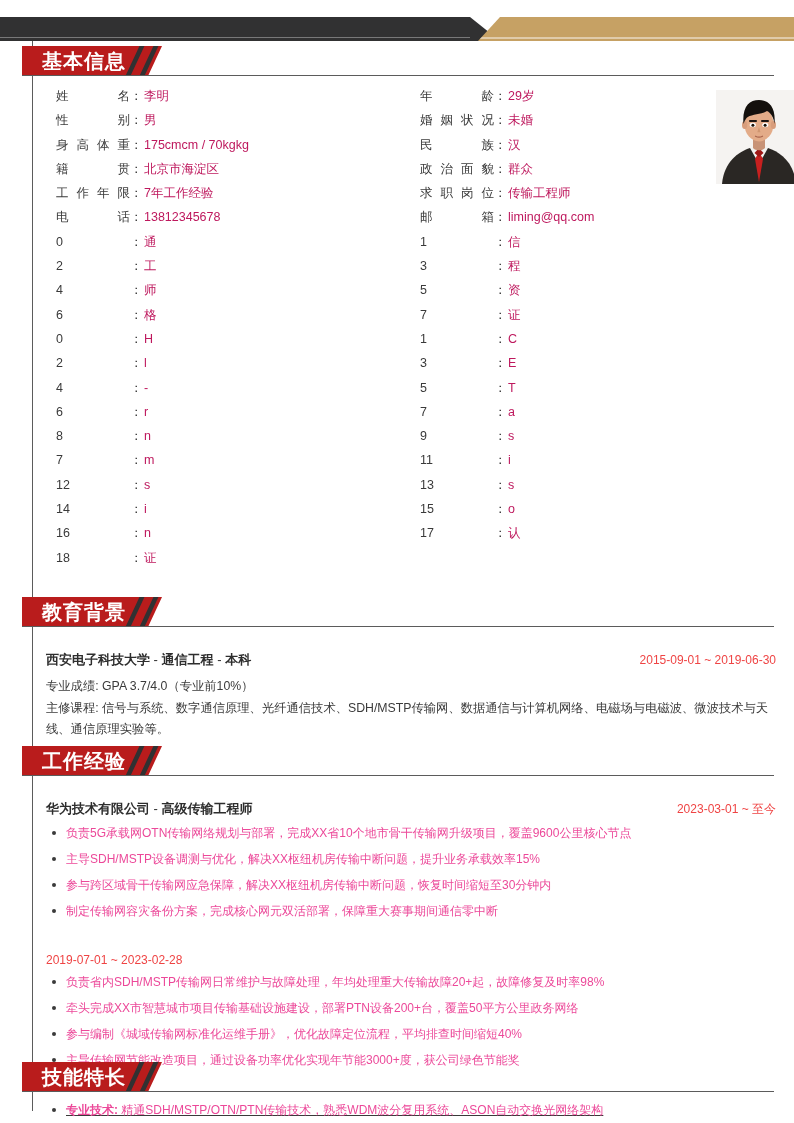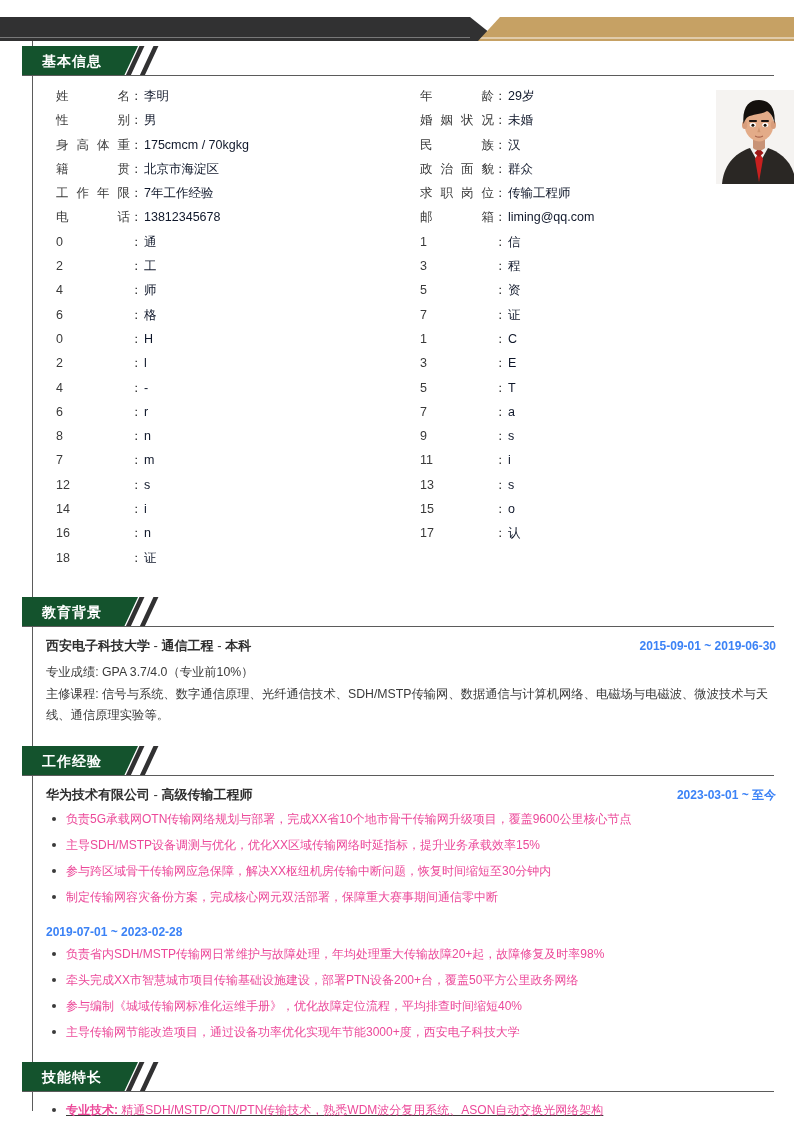--- a/index.html
+++ b/index.html
@@ -68,24 +68,24 @@
   .sec-head {
     position: relative;
     height: 30px;
     margin-left: 22px;
     width: 752px;
   }
   .sec-tag {
     position: absolute;
     left: 0; top: 0;
     height: 30px;
-    background: #14532d;
+    background: #b91c1c;
     padding: 0 0 0 20px;
     color: #ffffff;
-    font-size: 14px;
+    font-size: 20px;
     font-weight: bold;
     line-height: 30px;
     letter-spacing: 1px;
     box-sizing: border-box;
     clip-path: polygon(0 0, 100% 0, calc(100% - 14px) 100%, 0 100%);
     padding-right: 36px;
   }
   .sec-stripes {
     position: absolute;
     top: 0; height: 30px;
@@ -135,44 +135,44 @@
   }
   .info-label {
     width: 74px;
     display: inline-flex;
     justify-content: space-between;
     color: #3a3a3a;
     flex: none;
   }
   .info-label.plain { display: block; }
   .info-sep { width: 14px; flex: none; }
-  .info-value { color: #0f172a; }
+  .info-value { color: #be185d; }
 
   
   .photo {
     position: absolute;
     left: 670px; top: 14px;
     width: 86px; height: 94px;
     background: #f3f1ef;
     overflow: hidden;
   }
   .photo svg { display: block; }
 
   
   .blk { padding: 10px 0 0 0; }
   .blk-head {
     display: flex;
     justify-content: space-between;
     align-items: baseline;
     font-size: 13px;
-    margin: 0 0 7px 0;
+    margin: 14px 0 7px 0;
   }
   .blk-title { font-weight: bold; color: #2e2e2e; }
   .blk-title .thin { font-weight: normal; }
-  .blk-date { font-size: 12px; color: #3b82f6; white-space: nowrap; font-weight: bold; }
+  .blk-date { font-size: 12px; color: #ef4444; white-space: nowrap; }
   .kv { font-size: 12.3px; line-height: 21px; margin-bottom: 1px; }
   .kv b { font-weight: normal; }
   .bullets { margin: 0; padding: 0; list-style: none; }
   .bullets li {
     position: relative;
     padding-left: 20px;
     font-size: 12px;
     line-height: 17px;
     margin-bottom: 9px;
     color: #ec4899;
@@ -528,34 +528,34 @@
     <div class="sec-rule"></div>
   </div>
   <div class="sec-body" id="work-body">
       <div class="blk">
         <div class="blk-head">
           <div class="blk-title"><span>华为技术有限公司</span><span class="thin"> - </span><span>高级传输工程师</span></div>
           <div class="blk-date">2023-03-01 ~ 至今</div>
         </div>
         <ul class="bullets">
           <li>负责5G承载网OTN传输网络规划与部署，完成XX省10个地市骨干传输网升级项目，覆盖9600公里核心节点</li>
-          <li>主导SDH/MSTP设备调测与优化，优化XX区域传输网络时延指标，提升业务承载效率15%</li>
+          <li>主导SDH/MSTP设备调测与优化，解决XX枢纽机房传输中断问题，提升业务承载效率15%</li>
           <li>参与跨区域骨干传输网应急保障，解决XX枢纽机房传输中断问题，恢复时间缩短至30分钟内</li>
           <li>制定传输网容灾备份方案，完成核心网元双活部署，保障重大赛事期间通信零中断</li>
         </ul>
       </div>
       <div class="blk">
         <div class="blk-head">
           <div class="blk-date">2019-07-01 ~ 2023-02-28</div>
         </div>
         <ul class="bullets">
           <li>负责省内SDH/MSTP传输网日常维护与故障处理，年均处理重大传输故障20+起，故障修复及时率98%</li>
           <li>牵头完成XX市智慧城市项目传输基础设施建设，部署PTN设备200+台，覆盖50平方公里政务网络</li>
           <li>参与编制《城域传输网标准化运维手册》，优化故障定位流程，平均排查时间缩短40%</li>
-          <li>主导传输网节能改造项目，通过设备功率优化实现年节能3000+度，西安电子科技大学</li>
+          <li>主导传输网节能改造项目，通过设备功率优化实现年节能3000+度，获公司绿色节能奖</li>
         </ul>
       </div>
     </div>
 </div>
 
 <div class="section" id="sec-skills" style="top:1062px;">
   <div class="sec-head">
     <div class="sec-tag">技能特长</div>
     <div class="sec-stripes" id="stripes-skills" style="left: 102px;">
       <i class="s1"></i>

